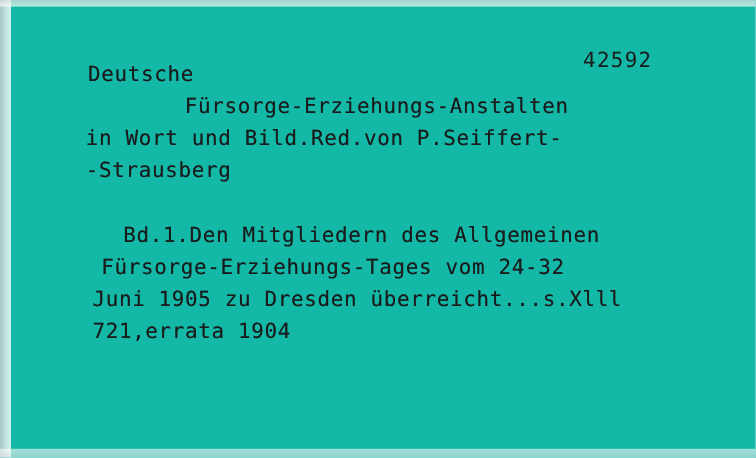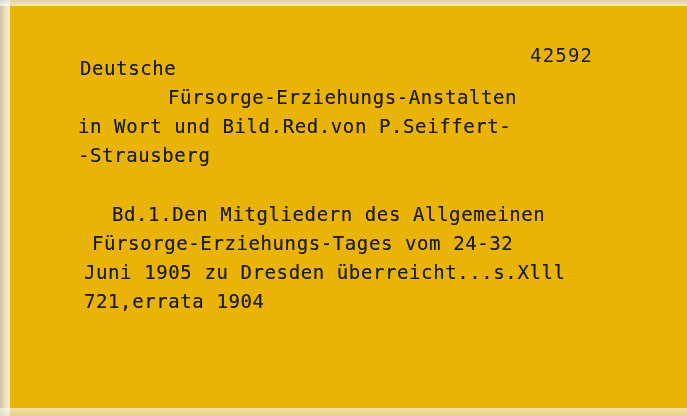--- a/index.html
+++ b/index.html
@@ -10,21 +10,21 @@
     width: 687px;
     height: 416px;
     background: #ffffff;
     font-family: "DejaVu Sans Mono", monospace;
     overflow: hidden;
   }
   .card {
     position: relative;
     width: 687px;
     height: 416px;
-    background: #eab308;
+    background: #14b8a6;
     box-sizing: border-box;
   }
   
   .edge-left {
     position: absolute;
     left: 0; top: 0;
     width: 10px; height: 416px;
     background: linear-gradient(to right, #c9c9c9, #efefef 60%, #fdfdfb);
     opacity: 0.8;
   }

